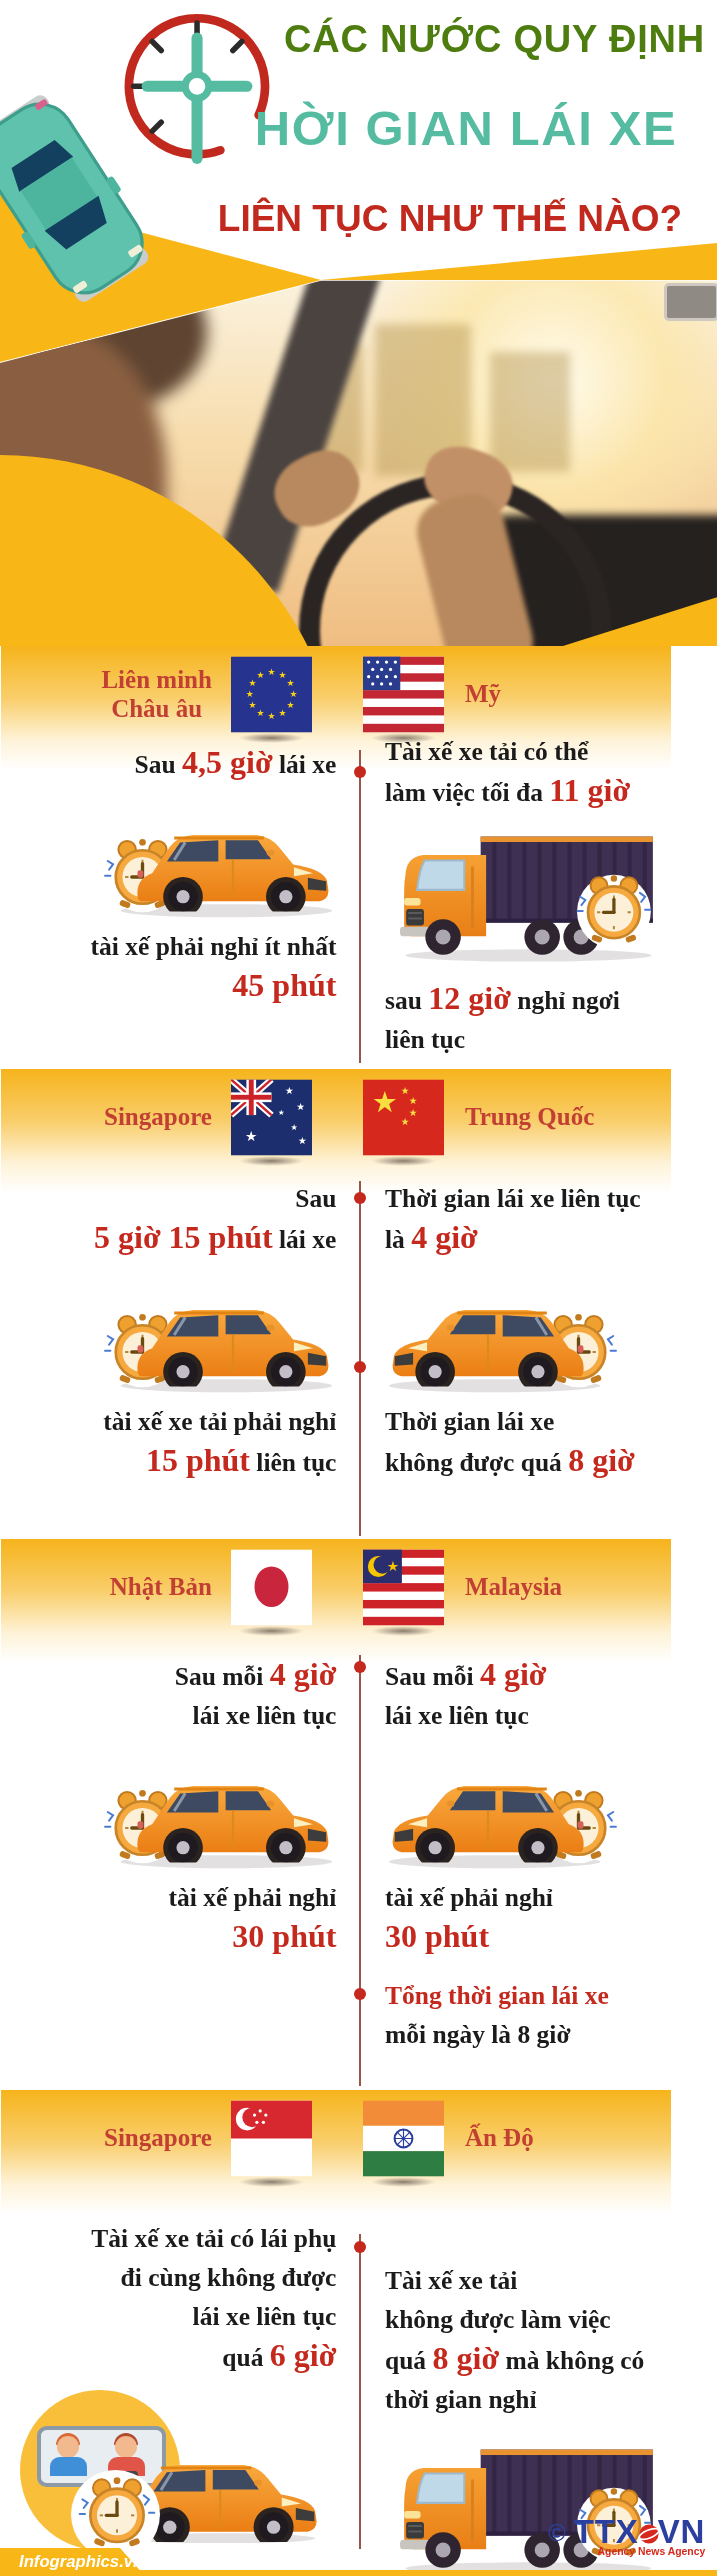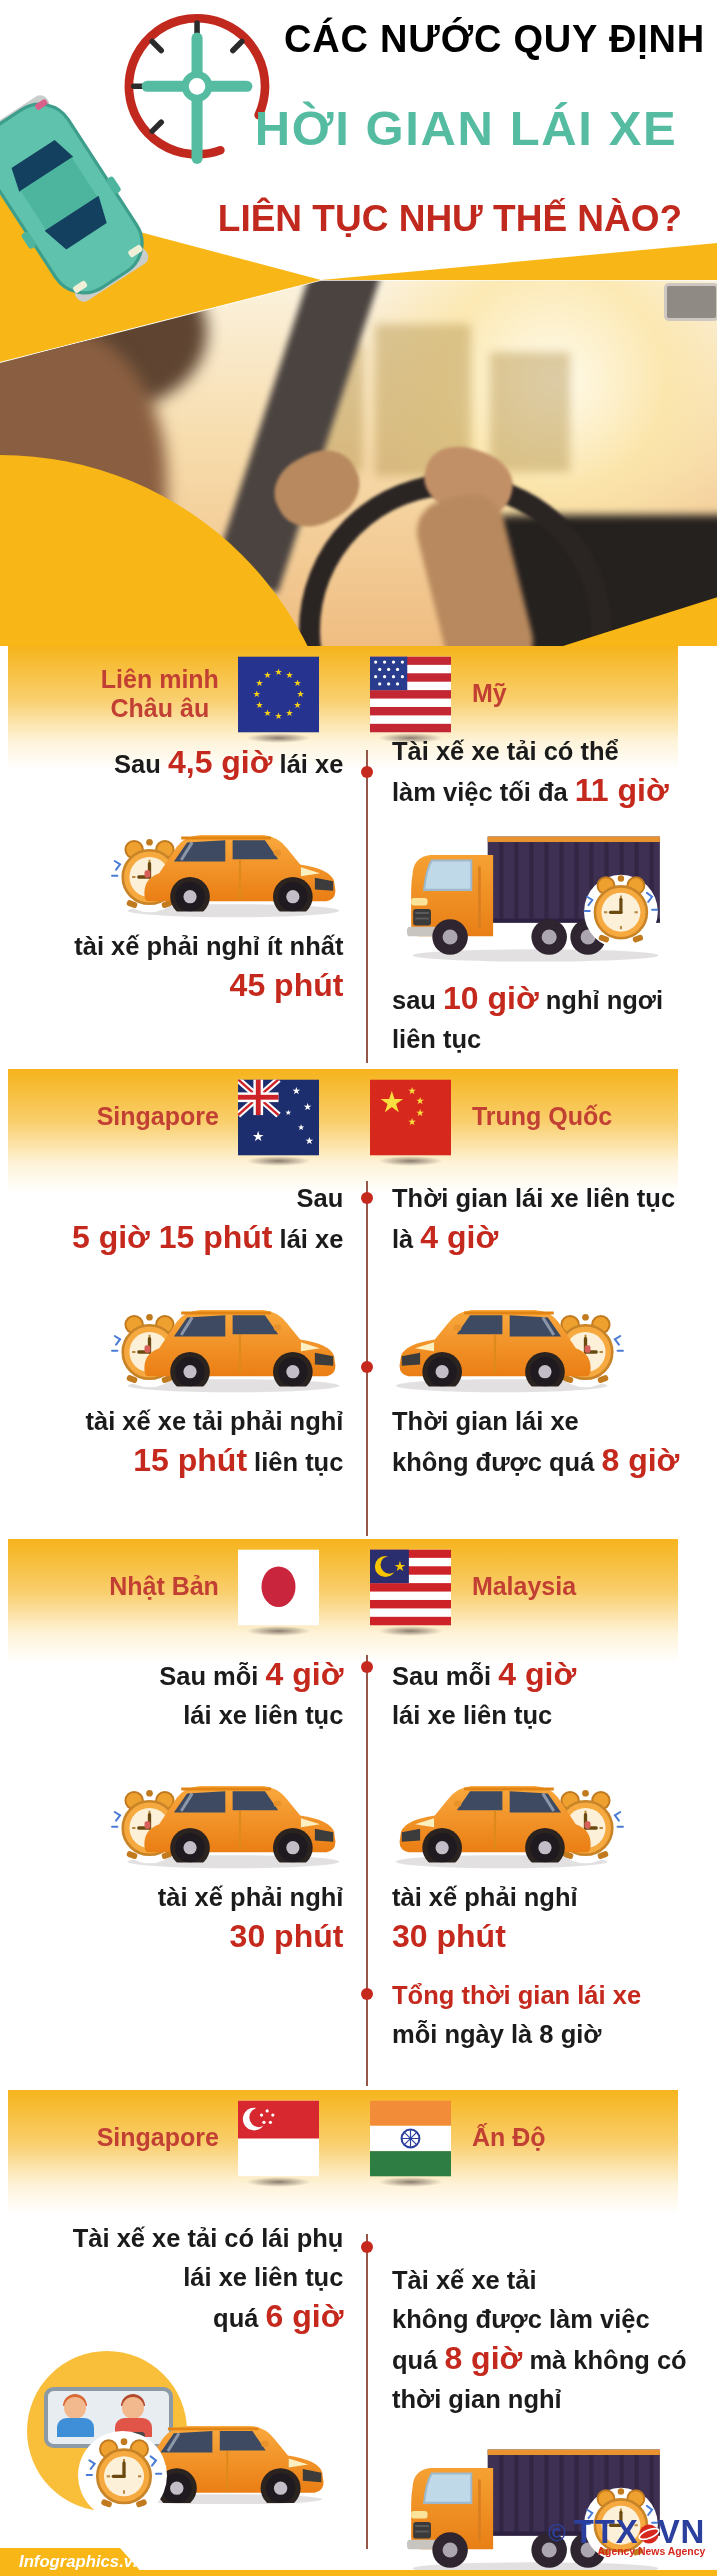--- a/index.html
+++ b/index.html
@@ -1,20 +1,20 @@
 <!DOCTYPE html>
 <html style="font-size:12.8px"><head>
 <meta charset="utf-8">
 <style>
   html,body{margin:0;padding:0;background:#e8e8e8;}
   .page{position:relative;width:718px;height:2576px;background:#ffffff;overflow:hidden;
         font-family:"Liberation Sans",sans-serif;margin:0 auto;}
   
   .title1{position:absolute;left:271px;top:17.5px;width:447px;text-align:center;
-          font-size:38px;font-weight:800;color:#000000;letter-spacing:0.8px;z-index:6;}
+          font-size:38px;font-weight:800;color:#4d7c0f;letter-spacing:0.8px;z-index:6;}
   .title2{position:absolute;left:215px;top:100px;width:502px;text-align:center;
           font-size:49px;font-weight:800;color:#55BCA2;letter-spacing:1.6px;z-index:6;}
   .title3{position:absolute;left:183px;top:198px;width:534px;text-align:center;
           font-size:37px;font-weight:800;color:#C1291E;z-index:6;}
   .clockbig{position:absolute;left:110px;top:8px;width:182px;height:163px;z-index:5;}
   .topcar{position:absolute;left:-14.4px;top:94px;width:152px;height:209px;z-index:5;
           transform:rotate(-33deg);}
   .wedge{position:absolute;left:0;top:191px;width:718px;height:175px;background:#F8B716;z-index:3;}
   .wedgeL{clip-path:polygon(0px 4px,321px 89px,0px 171px);}
   .wedgeR{clip-path:polygon(321px 89px,718px 52px,718px 89px);}
@@ -36,21 +36,21 @@
   .hand2{left:424px;top:169px;width:89px;height:65px;background:#C29067;border-radius:45%;
          transform:rotate(18deg);filter:blur(1.6px);}
   .arm{left:431px;top:215px;width:88px;height:183px;background:#B8895E;border-radius:32px;
        transform:rotate(-14deg);filter:blur(2.4px);}
   .dash{left:471px;top:235px;width:271px;height:167px;background:#25211F;border-radius:40px 16px 0 0;filter:blur(4px);}
   .mirror{left:664px;top:3.2px;width:49px;height:32px;background:#8F8A84;border:3.2px solid #CFC8C0;border-radius:4.8px;}
   .circleBL{left:-343px;top:175px;width:686px;height:686px;background:#F8B716;border-radius:50%;}
   .wedgeBR{left:0;top:0;width:718px;height:366px;background:#F8B716;
            clip-path:polygon(563px 366px,718px 317px,718px 366px);}
   
-  .sec{position:absolute;left:8px;width:670px;}
+  .sec{position:absolute;left:1px;width:670px;font-family:Liberation Serif, serif;}
   .band{position:absolute;left:0;top:0;width:100%;height:124px;
         background:linear-gradient(180deg,#F6B41C 0%,#F9CE6B 42%,#FEF3D8 76%,#FFFFFF 100%);}
   .flagrow{position:relative;display:flex;padding-top:9.6px;z-index:2;}
   .fcell{width:359px;display:flex;align-items:center;box-sizing:border-box;}
   .fcell.l{justify-content:flex-end;gap:19px;padding-right:24px;}
   .fcell.r{justify-content:flex-start;gap:21px;padding-left:27px;}
   .cname{font-size:25px;font-weight:800;color:#C24033;white-space:pre-line;line-height:29.5px;text-align:center;}
   .flagbox{position:relative;width:81px;height:77px;flex:0 0 auto;}
   .flagbox svg{width:81px;height:77px;display:block;}
   .fshadow{position:absolute;left:8px;bottom:-10.4px;width:65px;height:9.6px;border-radius:50%;
@@ -406,21 +406,21 @@
           <div class="tline"><span class="seg">làm việc tối đa </span><span class="seg red lg">11 giờ</span></div>
         </div>
       <div class="veh">
         <svg width="287" height="148" viewBox="0 0 420 210">
           <use href="#sym-truckbody" x="0" y="2" width="400" height="200"></use>
           <circle cx="335" cy="128" r="54" fill="#ffffff"></circle>
           <use href="#sym-clock" x="278" y="70" width="114" height="114"></use>
         </svg>
       </div>
       <div class="stmt">
-          <div class="tline"><span class="seg">sau </span><span class="seg red lg">10 giờ</span><span class="seg"> nghỉ ngơi</span></div>
+          <div class="tline"><span class="seg">sau </span><span class="seg red lg">12 giờ</span><span class="seg"> nghỉ ngơi</span></div>
           <div class="tline"><span class="seg">liên tục</span></div>
         </div>
     </div>
   </div>
 
   <div class="sec" style="top:1069px;height:471px;">
     <div class="band"></div>
     <div class="flagrow">
       <div class="fcell l">
         <div class="cname">Singapore</div>
@@ -569,20 +569,21 @@
             <div class="fshadow"></div>
         </div>
         <div class="cname">Ấn Độ</div>
       </div>
     </div>
     <div class="divider" style="top:144px;height:315px;"></div>
     <div class="bullet" style="top:151px;"></div>
     <div class="col col-l" style="top:129px;">
       <div class="stmt">
           <div class="tline"><span class="seg">Tài xế xe tải có lái phụ</span></div>
+          <div class="tline"><span class="seg">đi cùng không được</span></div>
           <div class="tline"><span class="seg">lái xe liên tục</span></div>
           <div class="tline"><span class="seg">quá </span><span class="seg red lg">6 giờ</span></div>
         </div>
       <div class="sg-scene">
         <div class="sg-circle"></div>
         <div class="sg-shield"></div>
         <div class="sg-hairL" style="left:41px;top:48px;"></div>
         <div class="sg-head" style="left:42px;top:51px;"></div>
         <div class="sg-bodyL" style="left:35px;top:72px;"></div>
         <div class="sg-hairL" style="left:99px;top:48px;background:#B24A2E;"></div>

